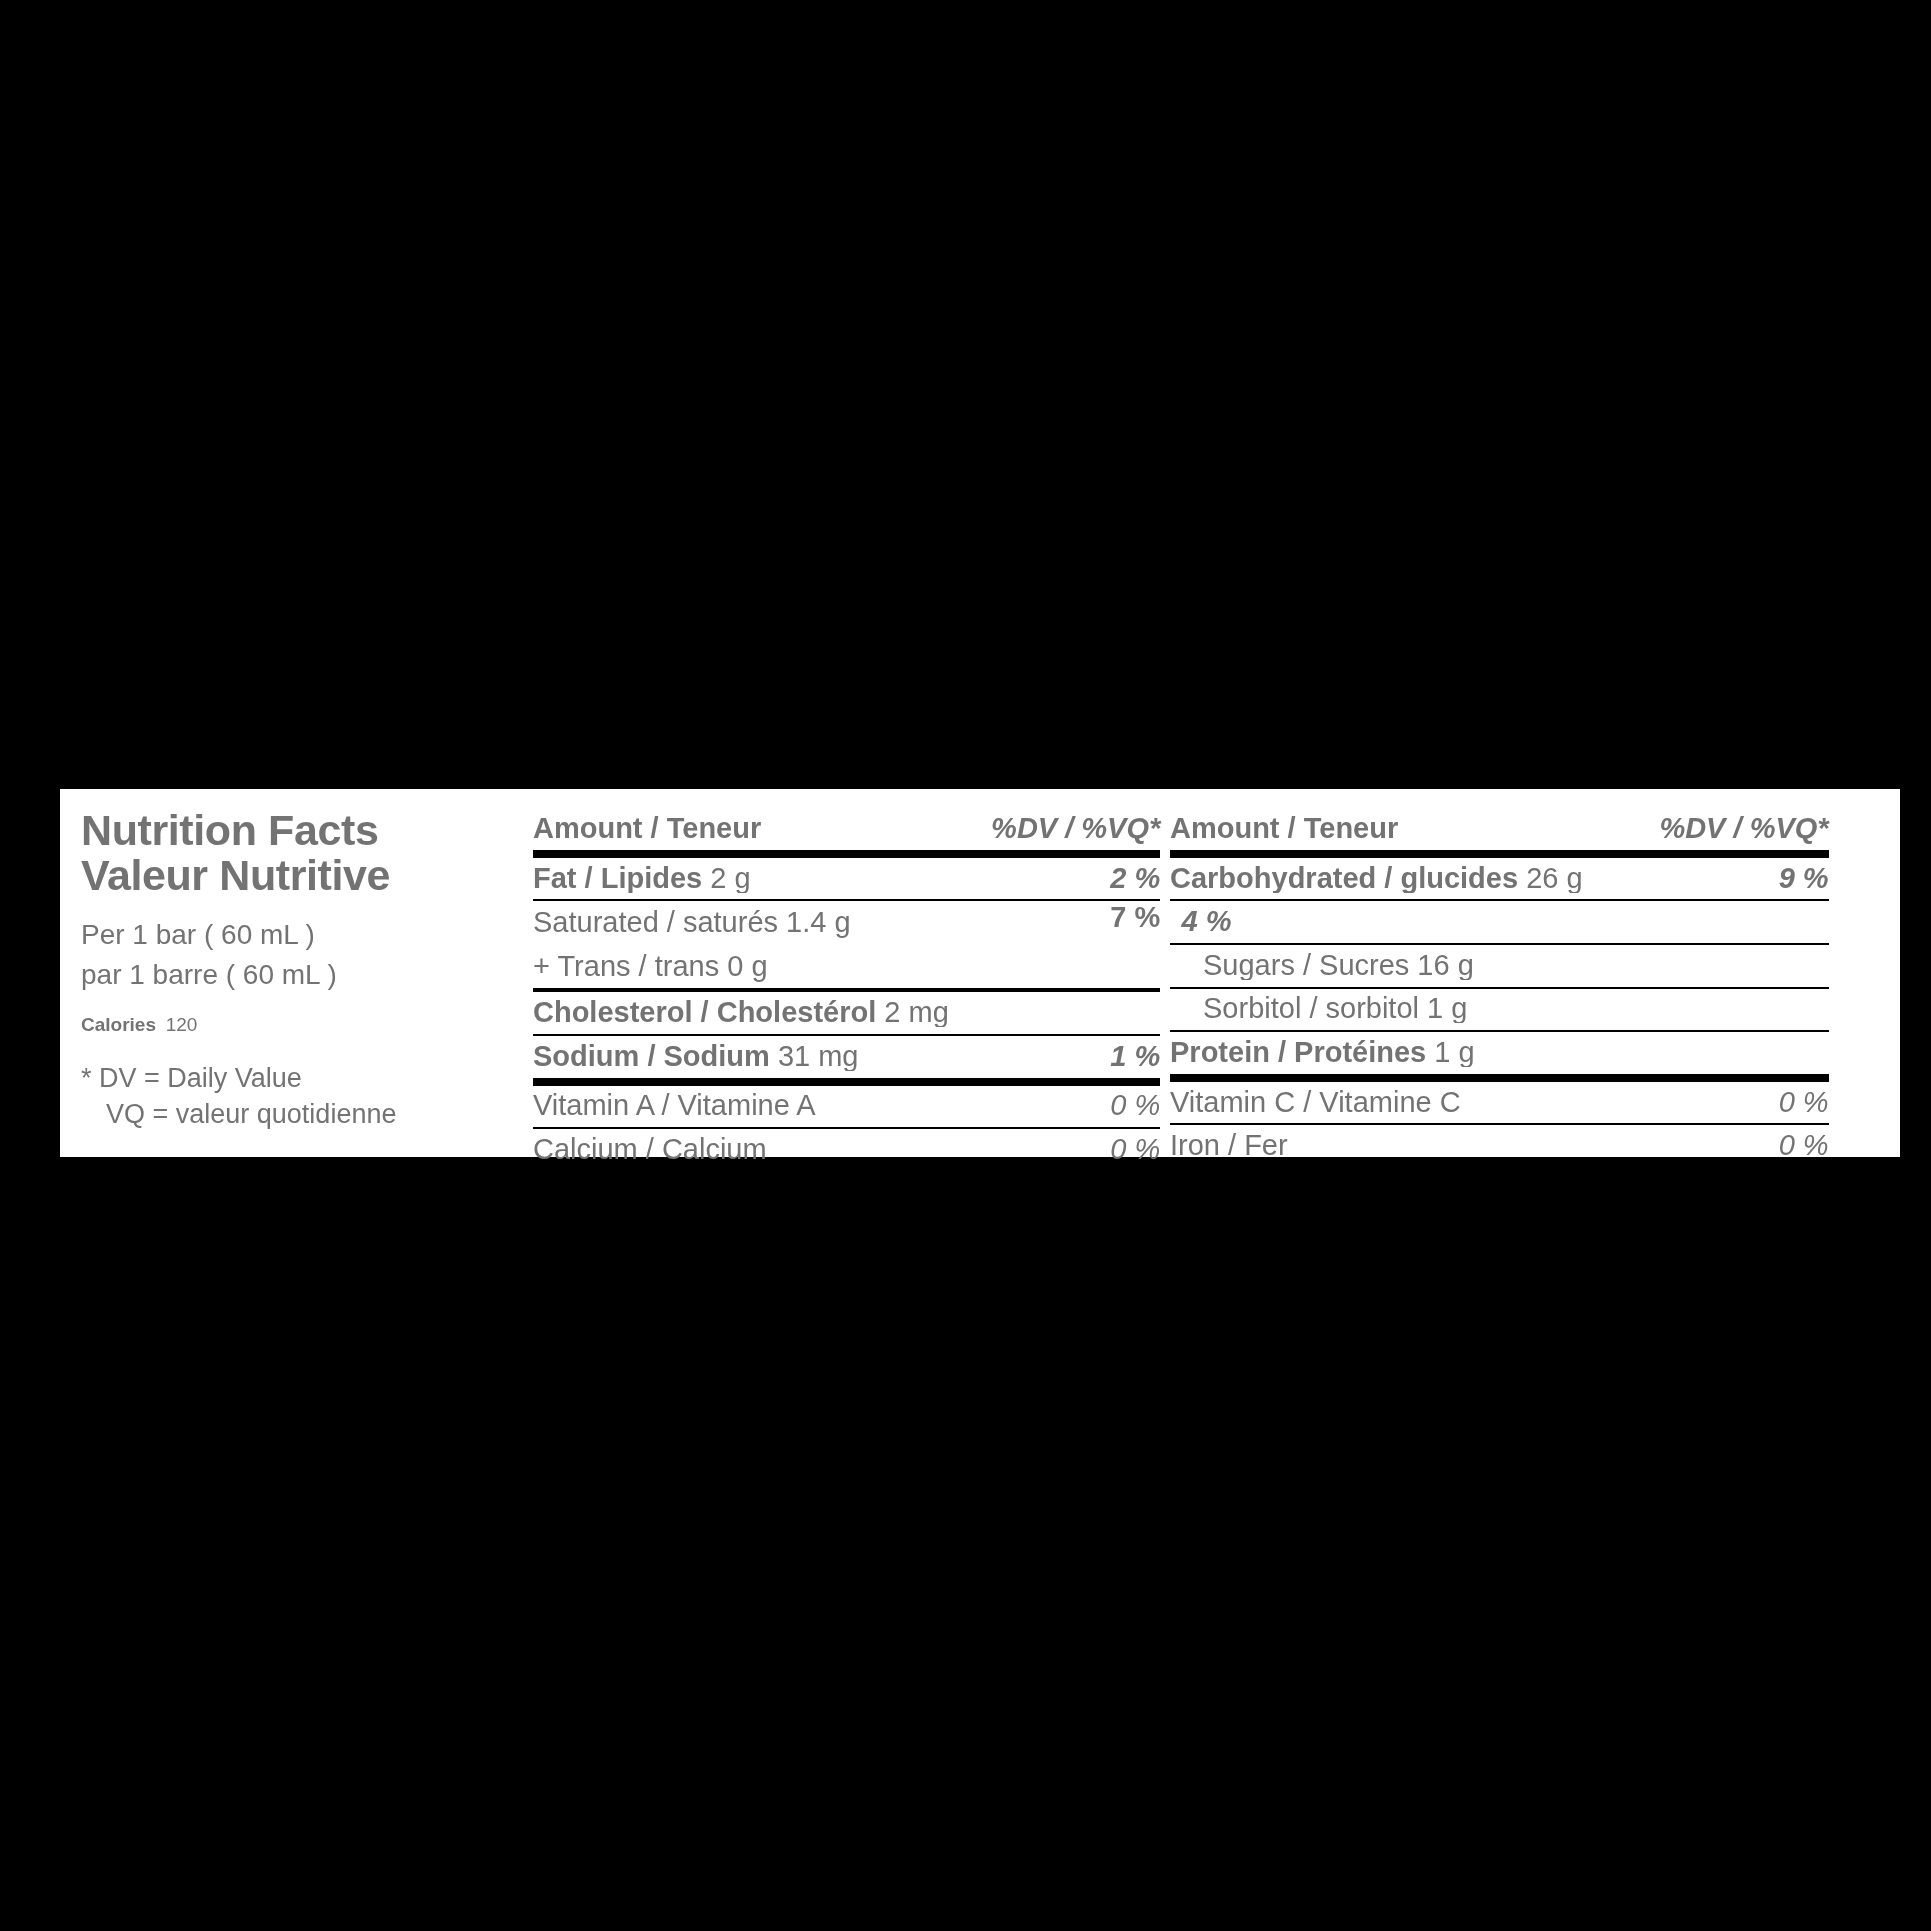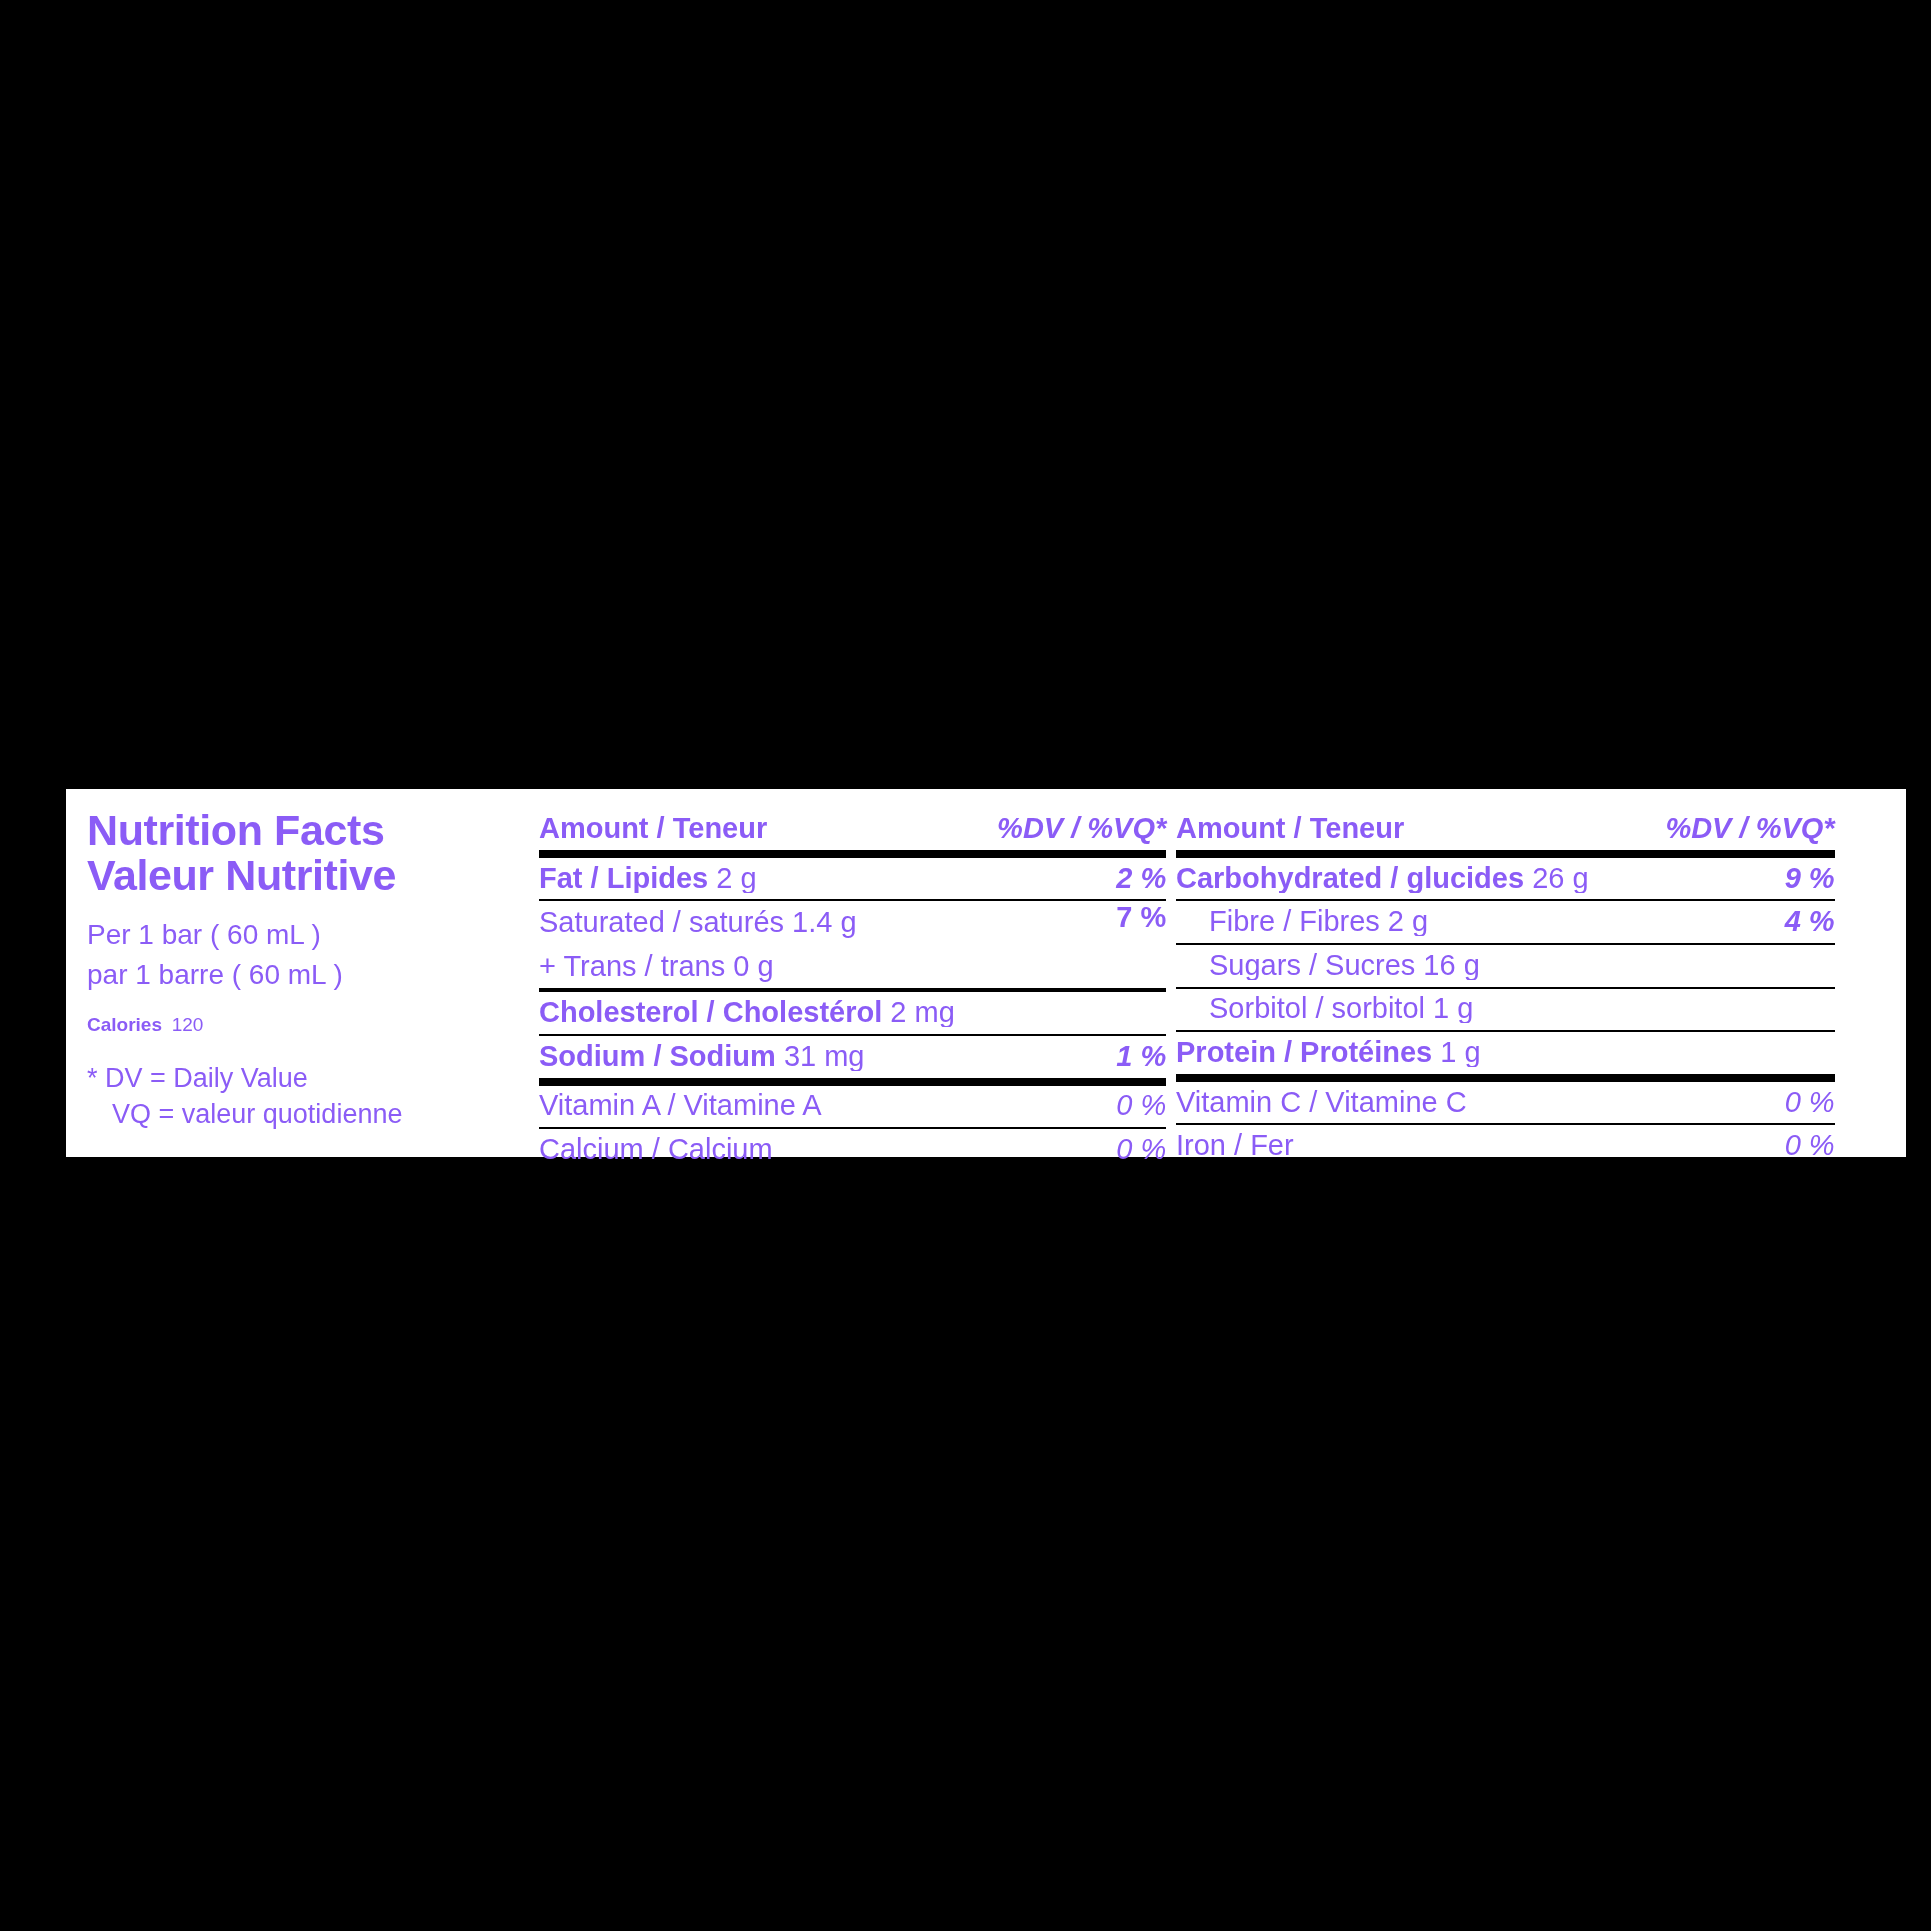--- a/index.html
+++ b/index.html
@@ -9,26 +9,26 @@
     width: 1931px;
     height: 1931px;
     overflow: hidden;
   }
   body {
     font-family: "Liberation Sans", sans-serif;
   }
 
   #label-panel {
     position: absolute;
-    left: 66px;
+    left: 60px;
     top: 789px;
     width: 1840px;
     height: 368px;
     background: #ffffff;
-    color: #8b5cf6;
+    color: #737373;
     box-sizing: border-box;
     display: flex;
     flex-direction: row;
     padding: 0;
   }
 
   
   .col-left {
     width: 473px;
     box-sizing: border-box;
@@ -213,21 +213,20 @@
       <span class="name hdr">Amount / Teneur</span>
       <span class="dv">%DV  /  %VQ*</span>
     </div>
 
     <div class="nrow rule-thin">
       <span class="name"><span class="b">Carbohydrated / glucides</span><span> 26 g</span></span>
       <span class="dv">9 %</span>
     </div>
 
     <div class="nrow rule-thin">
-      <span class="name sub">Fibre / Fibres 2 g</span>
       <span class="dv">4 %</span>
     </div>
 
     <div class="nrow rule-thin">
       <span class="name sub">Sugars / Sucres 16 g</span>
       <span class="dv"></span>
     </div>
 
     <div class="nrow rule-thin">
       <span class="name sub">Sorbitol / sorbitol 1 g</span>

